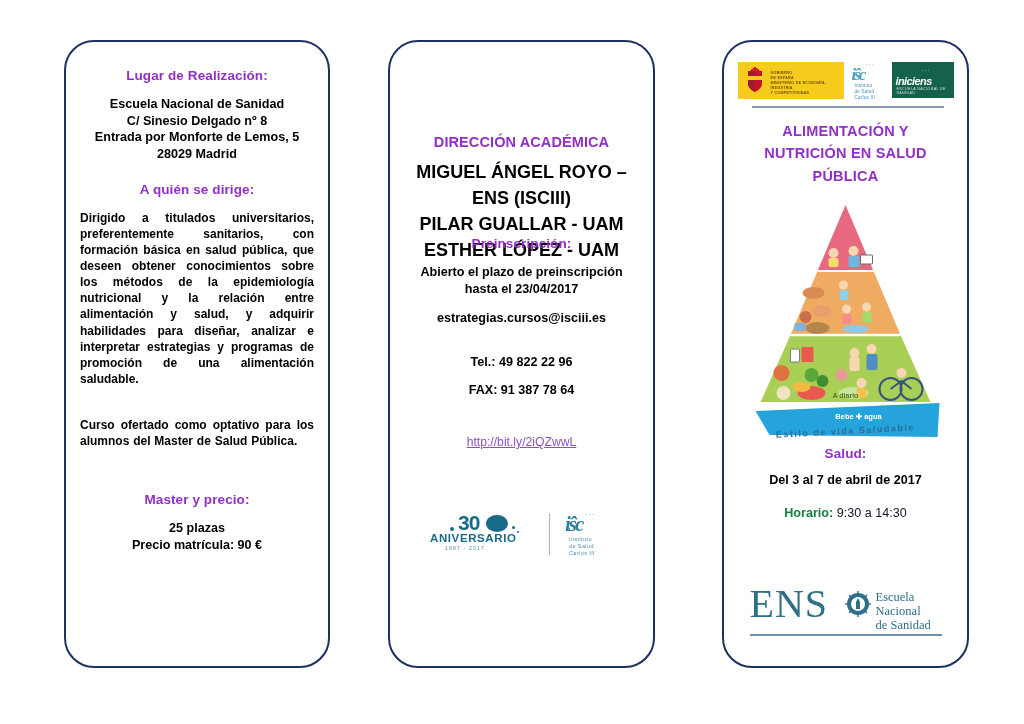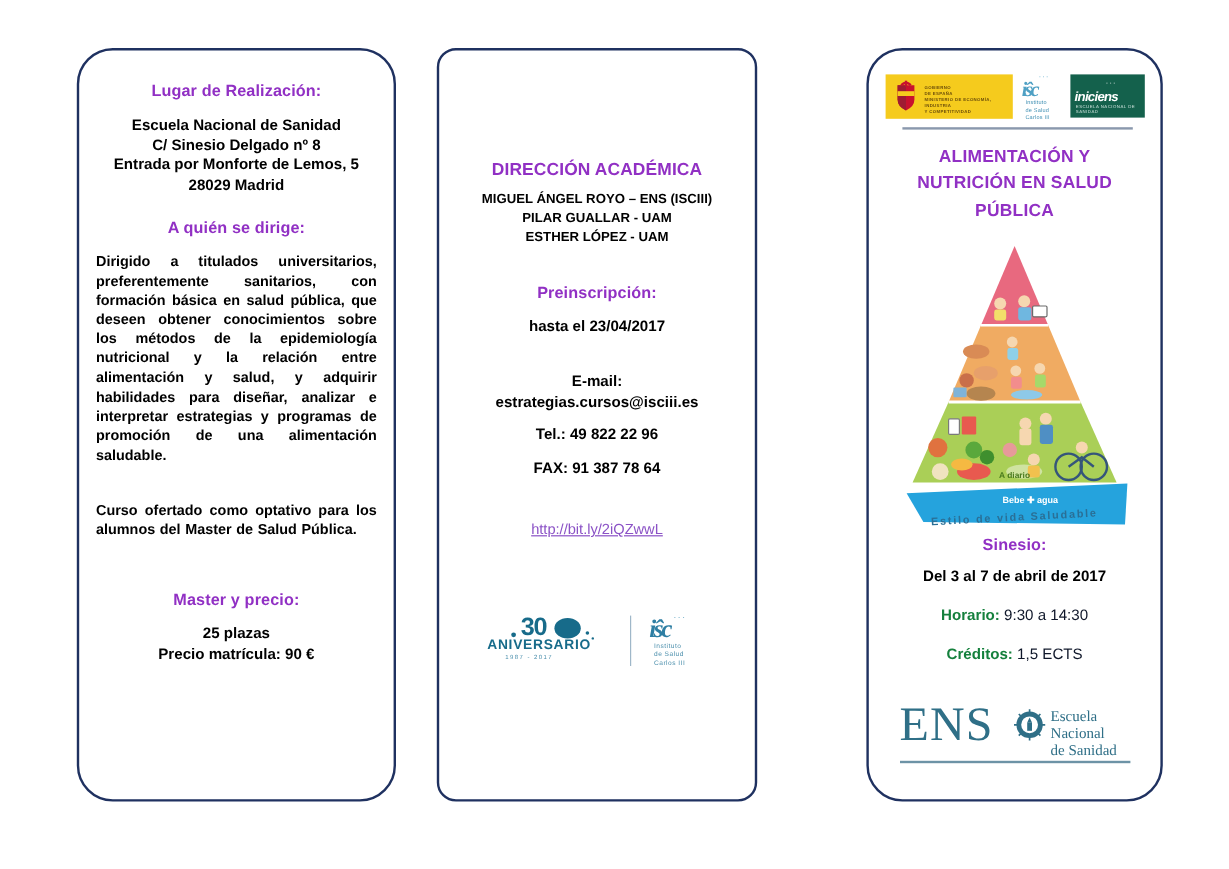--- a/index.html
+++ b/index.html
@@ -13,21 +13,21 @@
   .brochure{position:absolute;inset:0;}
 
   .panel{
     position:absolute;
     border:2px solid #1f3160;
     border-radius:30px;
     background:#ffffff;
     box-sizing:border-box;
   }
   #panel-left  { left:64px;  top:40px; width:266px; height:628px; }
-  #panel-mid   { left:364px; top:40px; width:267px; height:628px;border-radius:16px; }
+  #panel-mid   { left:388px; top:40px; width:267px; height:628px; }
   #panel-right { left:722px; top:40px; width:247px; height:628px; }
 
   .pad{padding:0 14px;box-sizing:border-box;width:100%;}
 
   .heading{
     color:#9130c4;
     font-weight:bold;
     font-size:13.5px;
     text-align:center;
     letter-spacing:.1px;
@@ -53,21 +53,21 @@
   #lp-title{position:absolute;top:26px;left:0;}
   #lp-address{position:absolute;top:54px;left:0;}
   #lp-dirigido-h{position:absolute;top:140px;left:0;}
   #lp-dirigido-b{position:absolute;top:168px;left:0;}
   #lp-curso{position:absolute;top:375px;left:0;}
   #lp-plazas-h{position:absolute;top:450px;left:0;}
   #lp-plazas-b{position:absolute;top:478px;left:0;}
 
   
   #mp-dir-h{position:absolute;top:92px;left:0;font-size:14.5px;}
-  #mp-dir-b{position:absolute;top:117px;left:0;font-size:11px;line-height:1.45;}
+  #mp-dir-b{position:absolute;top:117px;left:0;font-size:18px;line-height:1.45;}
   #mp-pre-h{position:absolute;top:194px;left:0;}
   #mp-pre-b{position:absolute;top:222px;left:0;}
   #mp-email{position:absolute;top:268px;left:0;}
   #mp-tel{position:absolute;top:312px;left:0;}
   #mp-fax{position:absolute;top:340px;left:0;}
   #mp-link-wrap{position:absolute;top:390px;left:0;width:100%;text-align:center;}
   .link{
     color:#8b52c6;font-size:12.2px;text-decoration:underline;
     font-family:"Liberation Sans",sans-serif;
   }
@@ -222,25 +222,25 @@
 
     <div class="pad blk" id="mp-dir-b">
       <div>MIGUEL ÁNGEL ROYO – ENS (ISCIII)</div>
       <div>PILAR GUALLAR - UAM</div>
       <div>ESTHER LÓPEZ - UAM</div>
     </div>
 
     <div class="pad heading" id="mp-pre-h">Preinscripción:</div>
 
     <div class="pad blk" id="mp-pre-b">
+      <div>Abierto el plazo de preinscripción</div>
       <div>hasta el 23/04/2017</div>
     </div>
 
     <div class="pad blk" id="mp-email">
-      <div>E-mail:</div>
       <div>estrategias.cursos@isciii.es</div>
     </div>
 
     <div class="pad blk" id="mp-tel">Tel.: 49 822 22 96</div>
 
     <div class="pad blk" id="mp-fax">FAX: 91 387 78 64</div>
 
     <div id="mp-link-wrap">
       <a class="link" href="#">http://bit.ly/2iQZwwL</a>
     </div>
@@ -363,33 +363,29 @@
       <circle cx="165" cy="192" r="11" fill="none" stroke="#35557a" stroke-width="2"></circle>
       <circle cx="186" cy="192" r="11" fill="none" stroke="#35557a" stroke-width="2"></circle>
       <path d="M165 192 L176 184 L186 192" stroke="#35557a" stroke-width="2" fill="none"></path>
       <circle cx="176" cy="176" r="5" fill="#f6d7b0"></circle>
 
       <text x="120" y="201" font-family="Liberation Sans, sans-serif" font-size="7" fill="#4a7a1e" text-anchor="middle" font-weight="bold">A diario</text>
       <text x="133" y="222" font-family="Liberation Sans, sans-serif" font-size="7.5" fill="#ffffff" text-anchor="middle" font-weight="bold">Bebe ✚ agua</text>
       <text x="120" y="237" font-family="Liberation Sans, sans-serif" font-size="9" fill="#2a6f96" text-anchor="middle" font-weight="bold" letter-spacing="1.5" transform="rotate(-3 120 237)">Estilo de vida Saludable</text>
     </svg>
 
-    <div class="heading" id="rp-fechas-h">Sinesio:</div>
+    <div class="heading" id="rp-fechas-h">Salud:</div>
 
     <div class="blk" id="rp-fechas-b">Del 3 al 7 de abril de 2017</div>
 
     <div class="kv" id="rp-horario">
       <span class="k">Horario:</span>
       <span class="v">9:30 a 14:30</span>
     </div>
 
-    <div class="kv" id="rp-creditos">
-      <span class="k">Créditos:</span>
-      <span class="v">1,5 ECTS</span>
-    </div>
 
     <div id="rp-ens">
       <div class="enslogo">
         <span class="big">ENS</span>
         <svg class="emb" viewBox="0 0 28 28">
           <circle cx="14" cy="14" r="11" fill="#2f6f87"></circle>
           <circle cx="14" cy="14" r="7" fill="#ffffff"></circle>
           <path d="M14 8 l2 4 h-4 z" fill="#2f6f87"></path>
           <rect x="12" y="12" width="4" height="7" fill="#2f6f87"></rect>
           <g stroke="#2f6f87" stroke-width="1.4">

